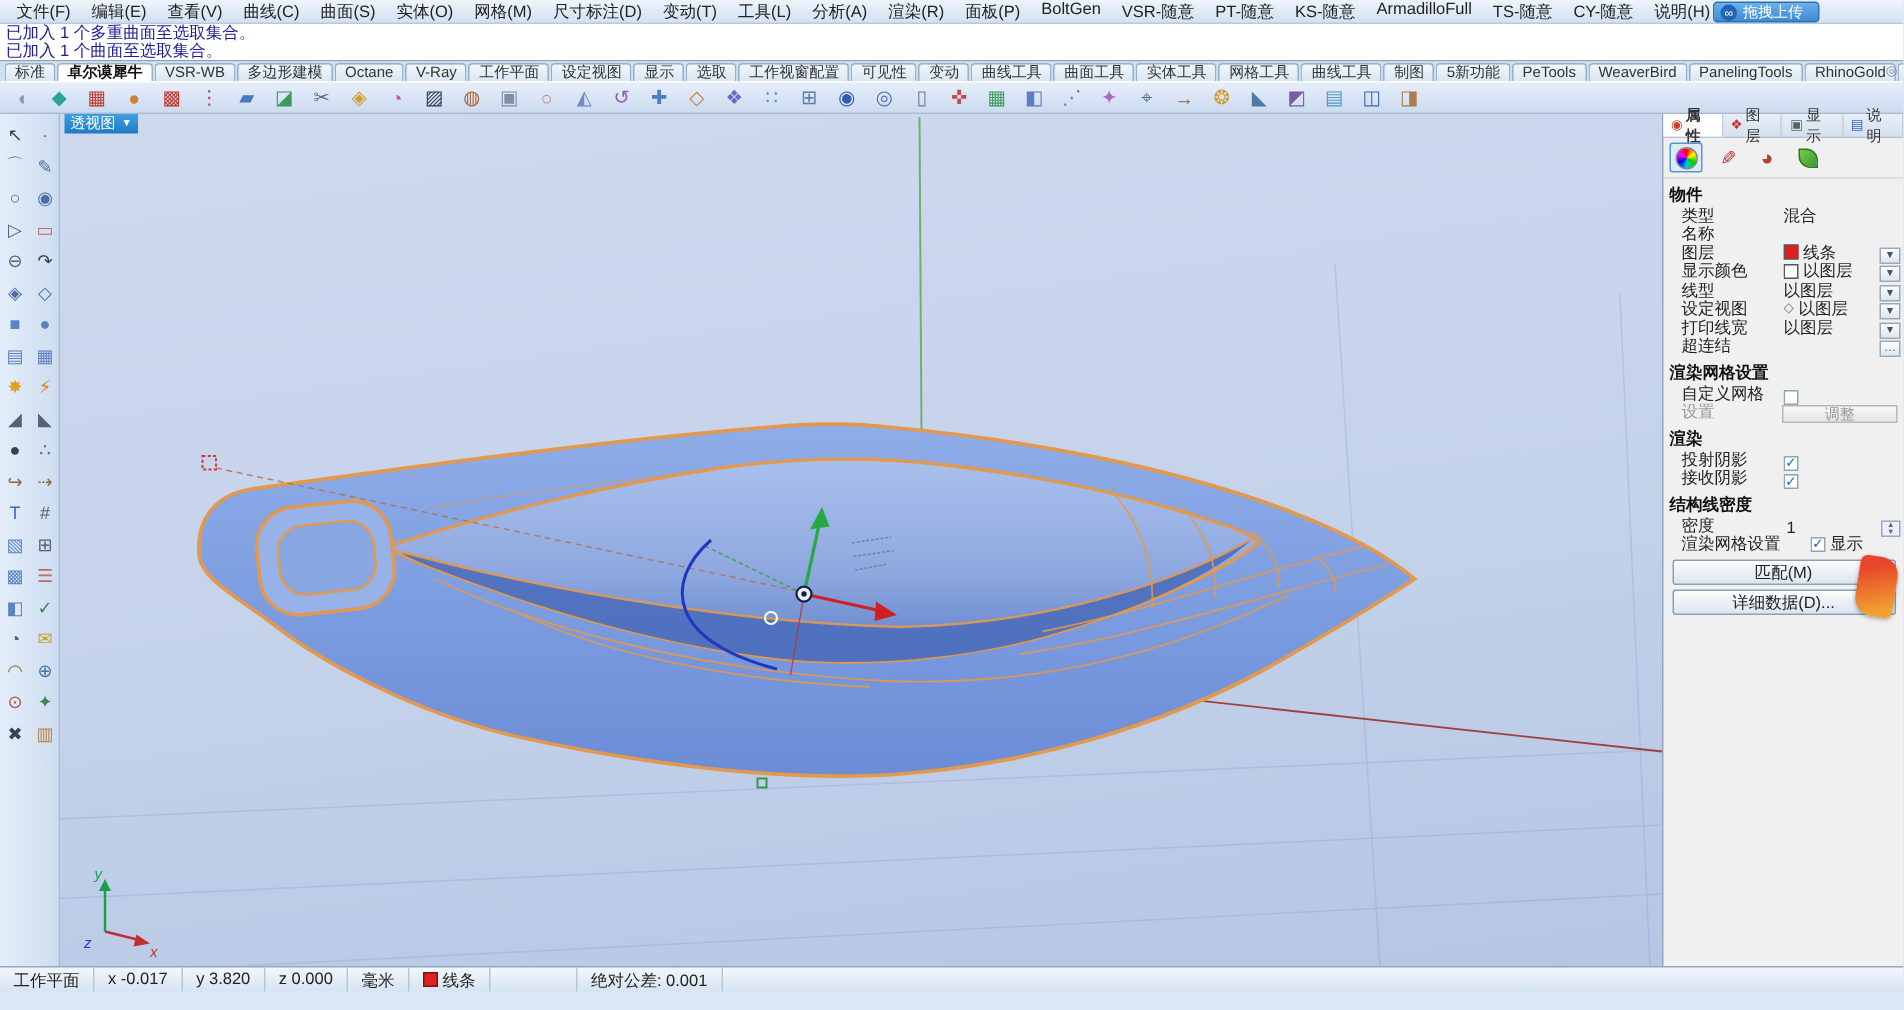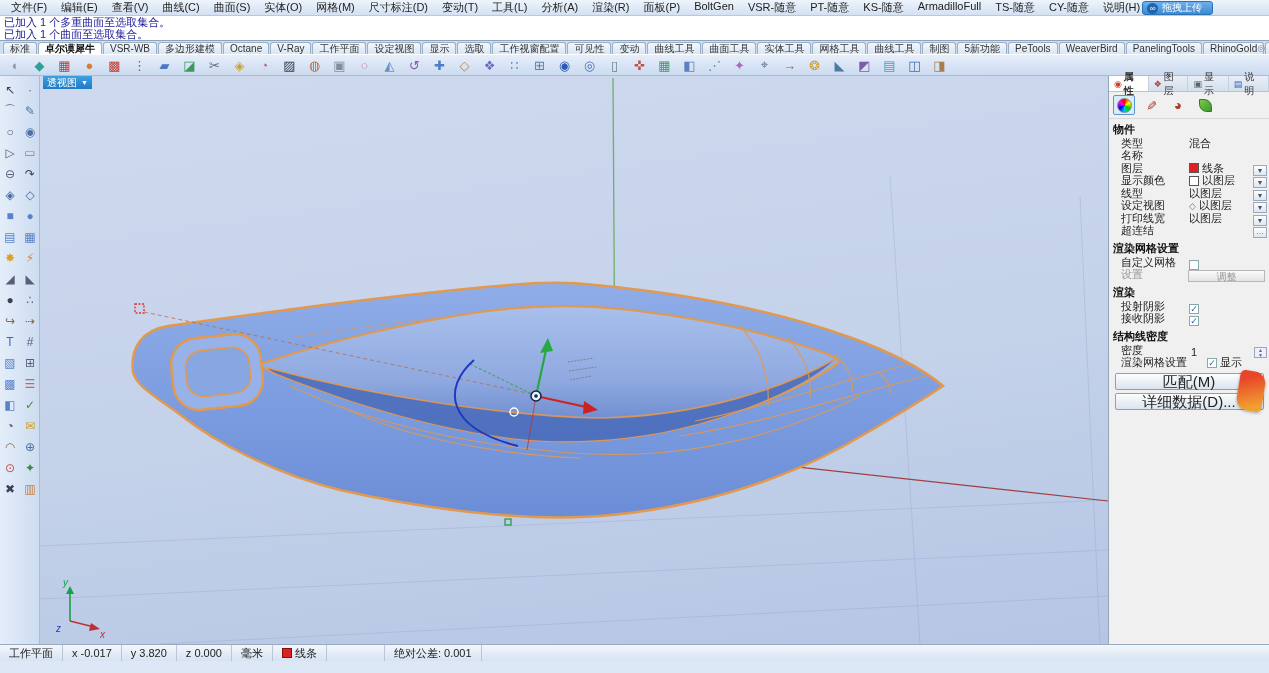--- a/index.html
+++ b/index.html
@@ -78,21 +78,21 @@
   .swatch{width:10px;height:10px;display:inline-block;border:1px solid #555}
   .swatch.red{background:#e02020}
   .swatch.white{background:#fff}
   .diam{color:#777;font-size:9px}
   .cbx{width:10px;height:10px;border:1px solid #8aa;background:#fff;display:inline-flex;align-items:center;justify-content:center;font-size:9px;color:#2a62b8}
   .adjust-btn{margin:0 4px 0 auto;width:78px;height:12px;border:1px solid #b8b8b8;background:linear-gradient(#fafafa,#e4e4e4);
               color:#999;font-size:10px;text-align:center;line-height:11px}
   .spin{margin-left:auto;margin-right:2px;width:13px;height:11px;display:flex;flex-direction:column;border:1px solid #9aaabc;background:#eef}
   .spin span{flex:1;font-size:5px;line-height:5px;text-align:center;color:#567}
   .pbtn{display:block;width:149px;margin:3px auto 0 auto;height:17px;border:1px solid #8aa0b8;border-radius:2px;
-        background:linear-gradient(#fdfdfd,#dbe4ef);font-size:15px;text-align:center;line-height:16px;color:#222}
+        background:linear-gradient(#fdfdfd,#dbe4ef);font-size:11px;text-align:center;line-height:16px;color:#222}
   .densval{margin-left:2px}
   .sticker{position:absolute;right:5px;top:295px;width:26px;height:40px;transform:rotate(9deg);
            background:linear-gradient(160deg,#e8452a 20%,#f0a030 85%);border-radius:5px 12px 5px 12px;
            box-shadow:0 1px 3px rgba(0,0,0,.35);z-index:6}
 
   
   .statusbar{height:17px;background:linear-gradient(#f3f7fc,#d6e3f2);border-top:1px solid #98aac0;
              display:flex;align-items:center;font-size:11px;color:#222}
   .sb-pane{height:100%;display:flex;align-items:center;padding:0 9px;border-right:1px solid #b8c6d8;white-space:nowrap;cursor:default}
   .sb-spacer{width:58px;height:100%;border-right:1px solid #b8c6d8}

